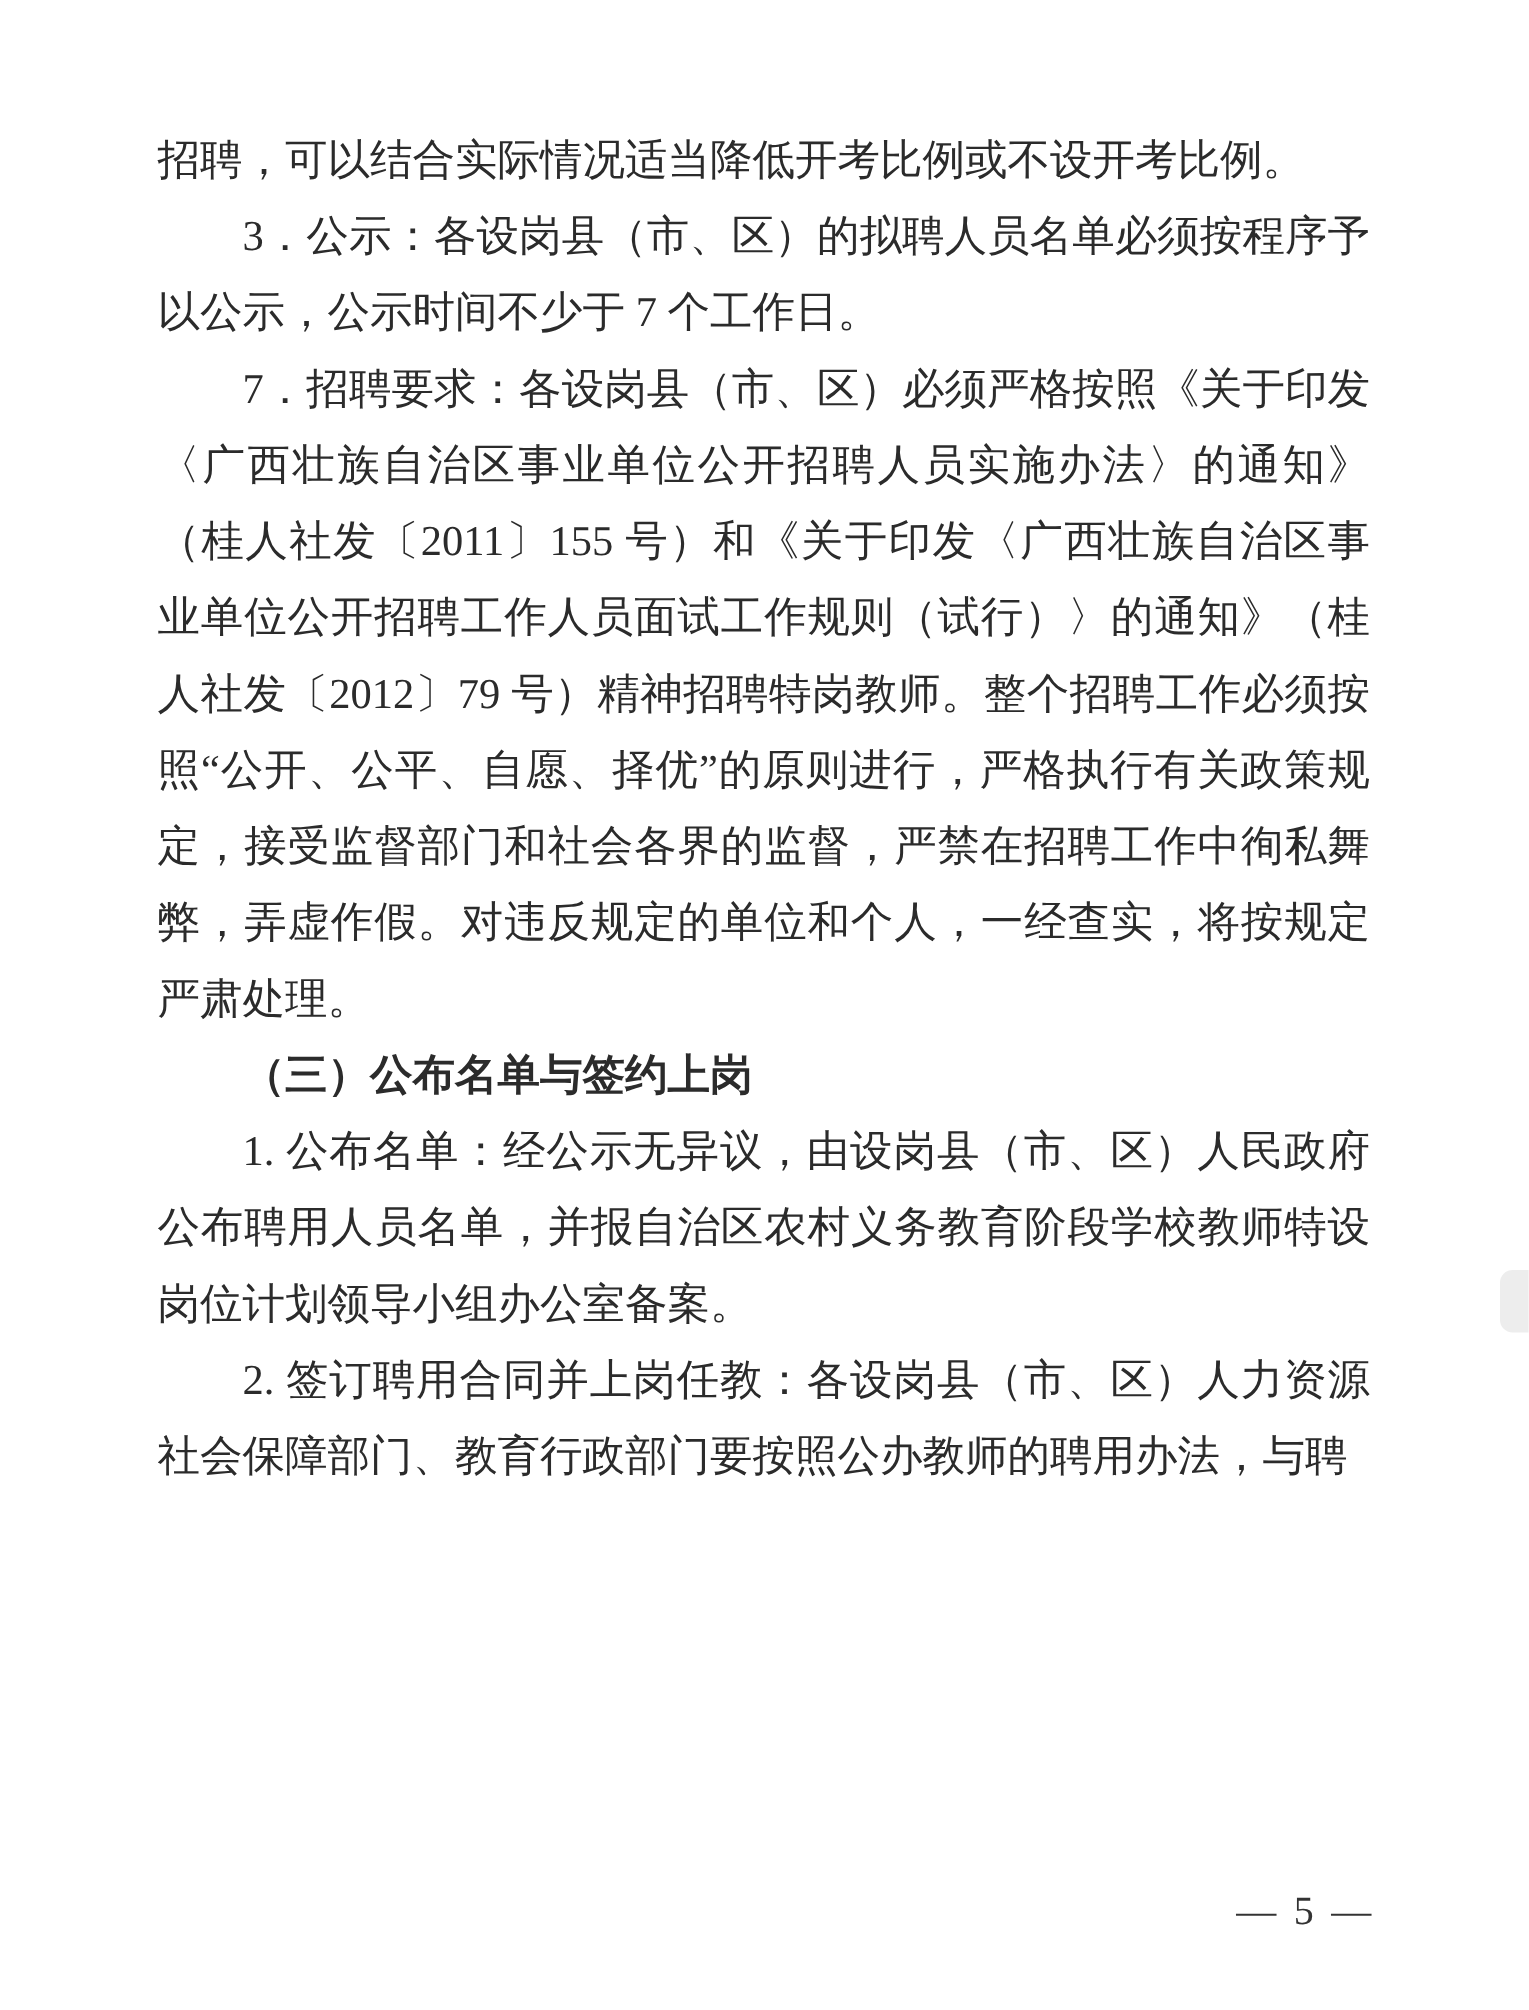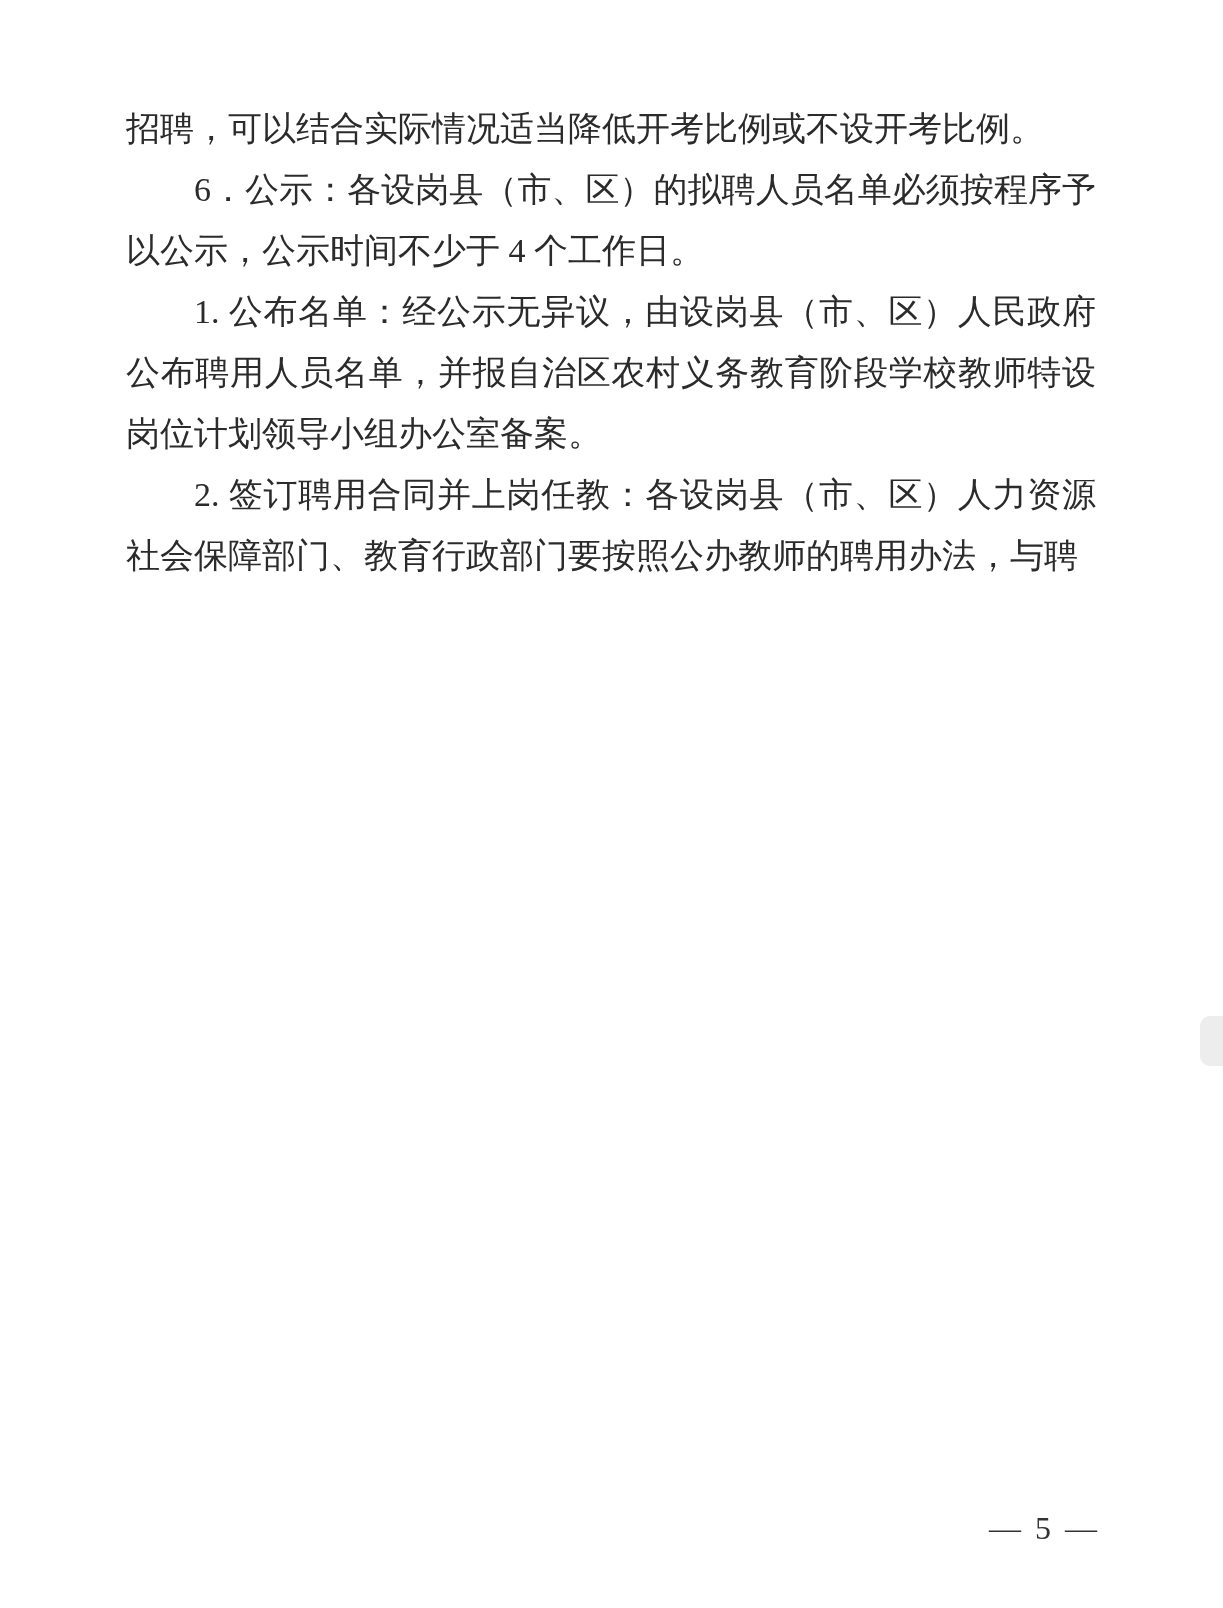--- a/index.html
+++ b/index.html
@@ -44,21 +44,23 @@
     background: #ededed;
     border-radius: 10px;
   }
 </style>
 </head>
 <body>
 
 <div class="page">
   <div class="doc-body">
     <p class="para">招聘，可以结合实际情况适当降低开考比例或不设开考比例。</p>
-    <p class="para ind">6．公示：各设岗县（市、区）的拟聘人员名单必须按程序予以公示，公示时间不少于 4 个工作日。</p>
+    <p class="para ind">3．公示：各设岗县（市、区）的拟聘人员名单必须按程序予以公示，公示时间不少于 7 个工作日。</p>
+    <p class="para ind">7．招聘要求：各设岗县（市、区）必须严格按照《关于印发〈广西壮族自治区事业单位公开招聘人员实施办法〉的通知》（桂人社发〔2011〕155 号）和《关于印发〈广西壮族自治区事业单位公开招聘工作人员面试工作规则（试行）〉的通知》（桂人社发〔2012〕79 号）精神招聘特岗教师。整个招聘工作必须按照“公开、公平、自愿、择优”的原则进行，严格执行有关政策规定，接受监督部门和社会各界的监督，严禁在招聘工作中徇私舞弊，弄虚作假。对违反规定的单位和个人，一经查实，将按规定严肃处理。</p>
+    <p class="para ind heading">（三）公布名单与签约上岗</p>
     <p class="para ind">1. 公布名单：经公示无异议，由设岗县（市、区）人民政府公布聘用人员名单，并报自治区农村义务教育阶段学校教师特设岗位计划领导小组办公室备案。</p>
     <p class="para ind">2. 签订聘用合同并上岗任教：各设岗县（市、区）人力资源社会保障部门、教育行政部门要按照公办教师的聘用办法，与聘</p>
   </div>
 
   <div class="page-number">— 5 —</div>
 
   <div class="scroll-thumb"></div>
 </div>
 
 </body></html>

